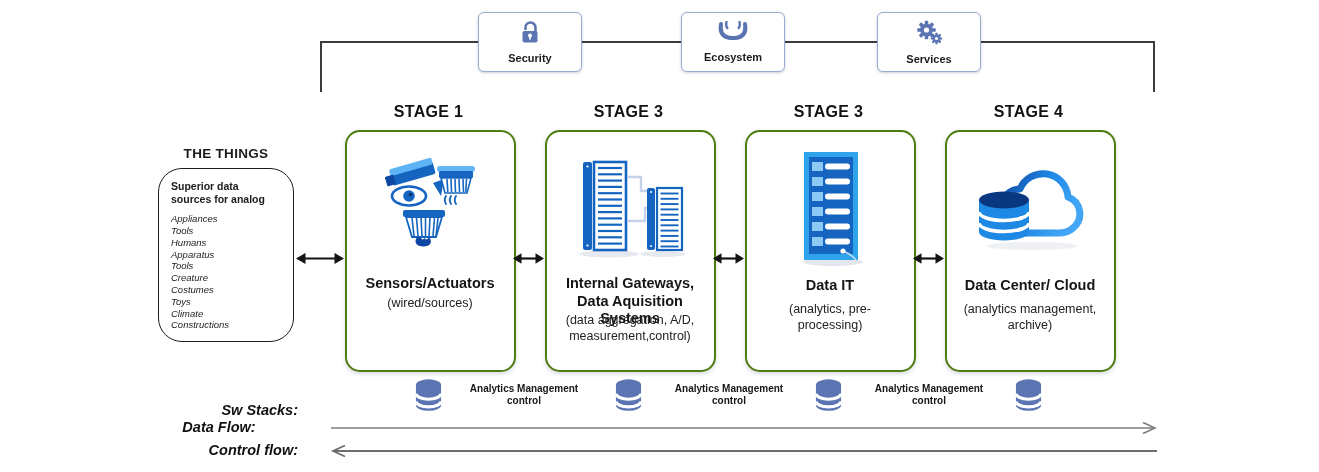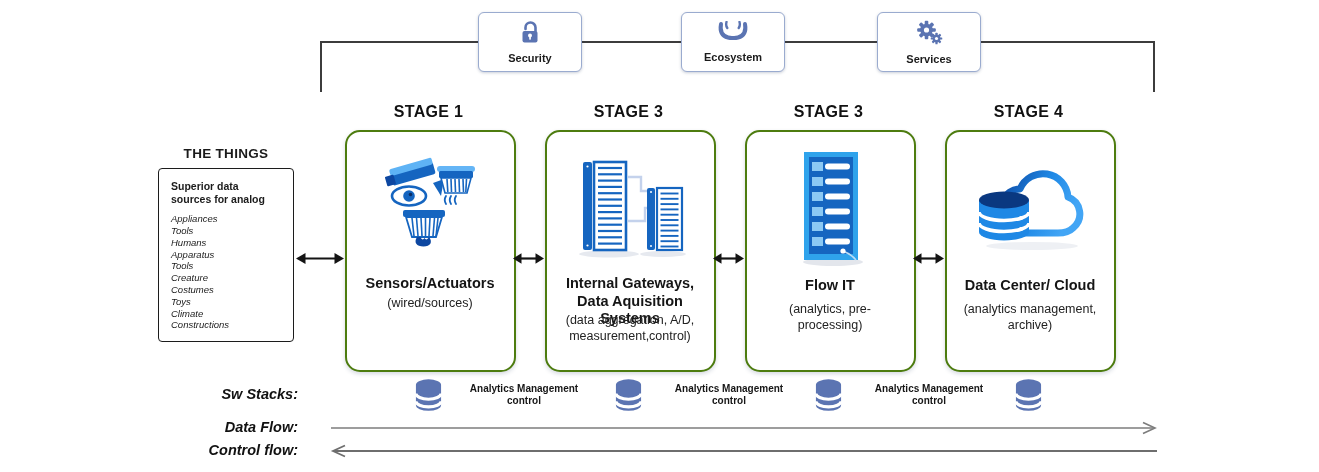--- a/index.html
+++ b/index.html
@@ -35,21 +35,21 @@
   .stage-sub{
     position:absolute;text-align:center;font-size:12.5px;line-height:1.25;color:#222;
   }
   
   .things-title{
     position:absolute;left:158px;top:146px;width:136px;text-align:center;
     font-size:13.5px;font-weight:bold;letter-spacing:.3px;
   }
   .things-box{
     position:absolute;left:158px;top:168px;width:136px;height:174px;
-    border:1.6px solid #1c1c1c;border-radius:4px;background:#fff;
+    border:1.6px solid #1c1c1c;border-radius:24px;background:#fff;
     box-sizing:border-box;padding:11px 10px 0 12px;
   }
   .things-sub{font-size:10.5px;font-weight:bold;line-height:1.25;width:110px;}
   .things-list{margin-top:7px;font-size:9.5px;font-style:italic;line-height:11.8px;}
   
   .dbl-arrow{position:absolute;top:248px;height:21px;}
   
   .footer-label{
     position:absolute;left:140px;width:158px;text-align:right;
     font-size:14.5px;font-weight:bold;font-style:italic;color:#111;
@@ -276,21 +276,21 @@
             <rect x="26" y="58.5" width="25" height="6" rx="3" fill="#fff"></rect>
           <rect x="13" y="72" width="11" height="9" fill="#8cc9f4"></rect>
             <rect x="26" y="73.5" width="25" height="6" rx="3" fill="#fff"></rect>
           <rect x="13" y="87" width="11" height="9" fill="#8cc9f4"></rect>
             <rect x="26" y="88.5" width="25" height="6" rx="3" fill="#fff"></rect>
         </g>
         <path d="M44,101 q8,3 13,9" stroke="#bcdcf4" stroke-width="1.6" fill="none"></path>
         <circle cx="44" cy="101" r="2.6" fill="#fff"></circle>
       </svg>
     </span>
-    <div class="stage-heading" style="top:145px;">Flow IT</div>
+    <div class="stage-heading" style="top:145px;">Data IT</div>
     <div class="stage-sub" style="left:28px;width:110px;top:170px;">(analytics, pre-processing)</div>
   </div>
 
   <div class="stage-box" style="left:945px;">
     <span class="stage-icon" style="left:19px;top:30px;">
       <svg width="130" height="92" viewBox="0 0 130 92">
         <defs>
           <linearGradient id="cg" x1="0" y1="0" x2="1" y2="0.4">
             <stop offset="0" stop-color="#0d47a1"></stop>
             <stop offset="0.55" stop-color="#1e88e5"></stop>
@@ -333,22 +333,22 @@
     </svg>
   </span>
   <span class="dbl-arrow" style="left:913px;">
     <svg width="31" height="21" viewBox="0 0 31 21">
       <line x1="6" y1="10.5" x2="25" y2="10.5" stroke="#141414" stroke-width="2.2"></line>
       <polygon points="0,10.5 8.5,5.2 8.5,15.8" fill="#141414"></polygon>
       <polygon points="31,10.5 22.5,5.2 22.5,15.8" fill="#141414"></polygon>
     </svg>
   </span>
 
-  <div class="footer-label" style="top:386px;">Sw Stacks:</div>
-  <div class="footer-label" style="top:419px;">Data Flow:</div>
+  <div class="footer-label" style="top:402px;">Sw Stacks:</div>
+  <div class="footer-label" style="top:419px;text-align:center;">Data Flow:</div>
   <div class="footer-label" style="top:442px;">Control flow:</div>
 
   <span class="db-icon" style="left:414px;">
     <svg width="29" height="35" viewBox="0 0 30 36">
       <path d="M2,7 a13,5.8 0 0 1 26,0 v21 a13,5.8 0 0 1 -26,0 z" fill="#5b74b2"></path>
       <path d="M2,16 a13,5.8 0 0 0 26,0" stroke="#fff" stroke-width="3.2" fill="none"></path>
       <path d="M2,24 a13,5.8 0 0 0 26,0" stroke="#fff" stroke-width="3.2" fill="none"></path>
     </svg>
   </span>
   <span class="db-icon" style="left:614px;">

